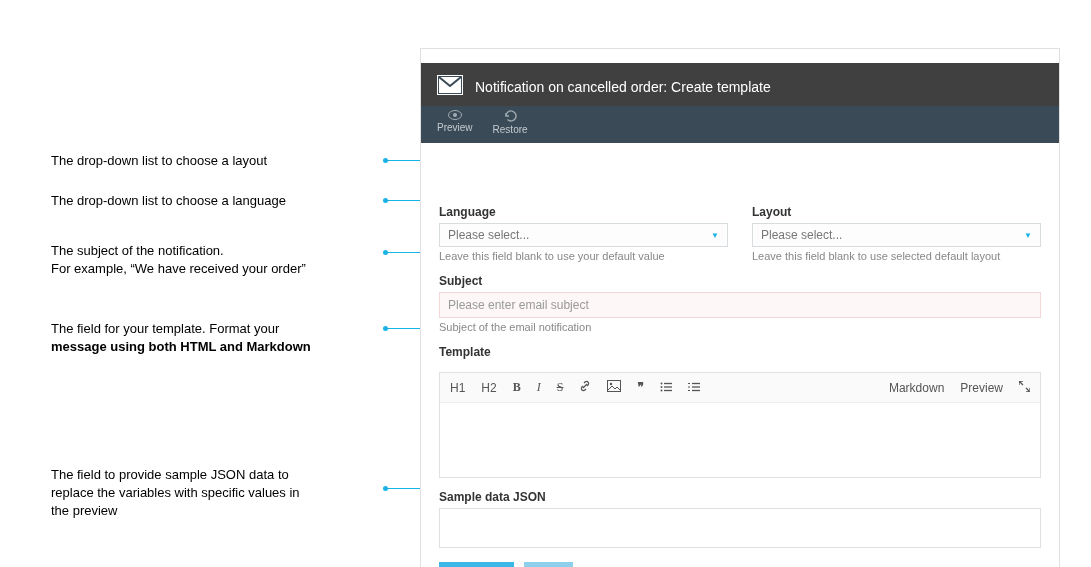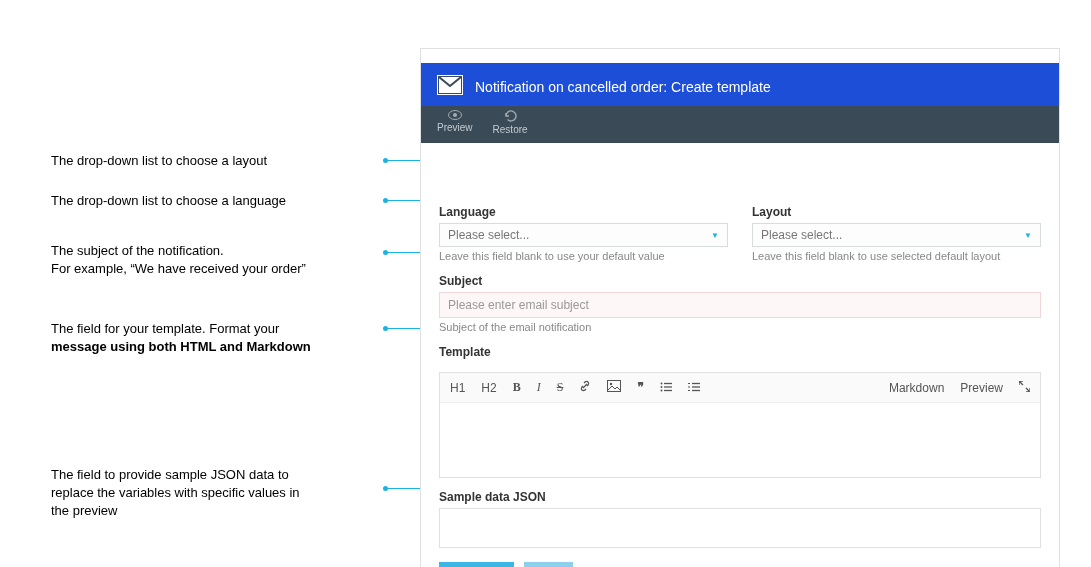--- a/index.html
+++ b/index.html
@@ -62,21 +62,21 @@
   display: flex;
   justify-content: flex-end;
   align-items: center;
   color: #fff;
   font-size: 11px;
   padding-right: 6px;
   gap: 6px;
 }
 .dialog-titlebar .ctl { cursor: pointer; }
 .dialog-header {
-  background: #1d4ed8;
+  background: #404040;
   color: #fff;
   padding: 12px 16px 8px 16px;
   display: flex;
   align-items: center;
   gap: 12px;
   margin-top: 14px;
 }
 .header-title { font-size: 14px; font-weight: 500; }
 .dialog-subbar {
   background: #3a4a56;

